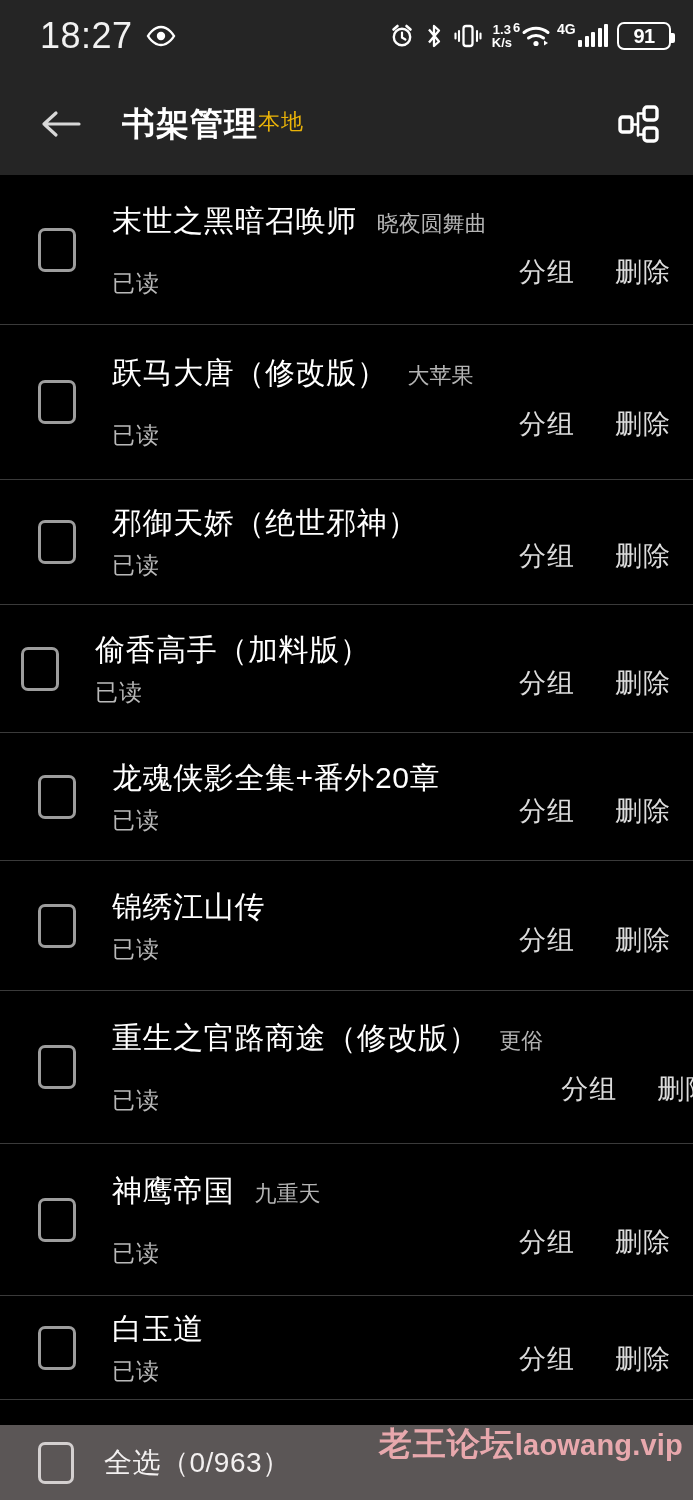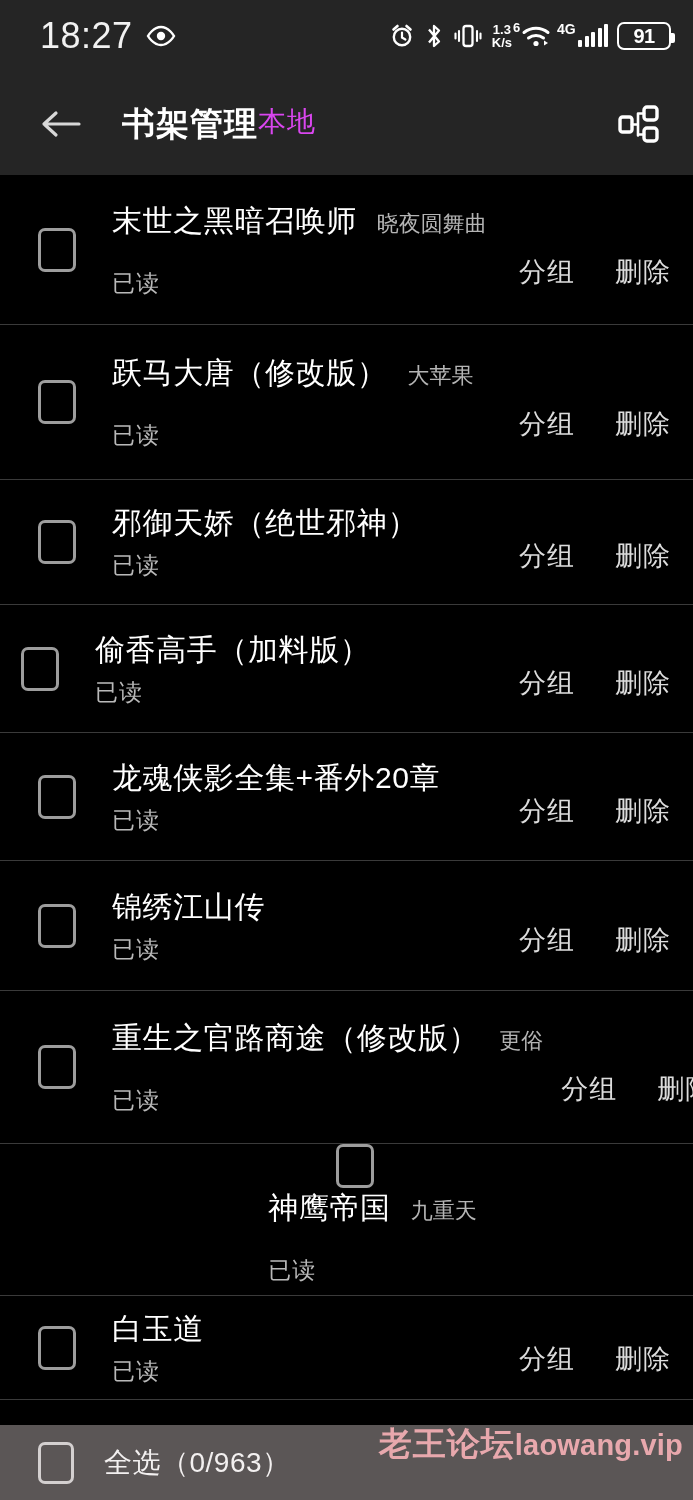--- a/index.html
+++ b/index.html
@@ -49,21 +49,21 @@
 
   
   .appbar {
     height: 103px; background: #252525;
     display: flex; align-items: center; padding: 0 22px 0 30px;
     position: relative;
   }
   .back-btn { width: 62px; height: 62px; display: flex; align-items: center; justify-content: center; }
   .titles { margin-left: 30px; display: flex; justify-content: center; }
   .title { color: #fff; font-size: 33px; font-weight: 700; line-height: 40px; letter-spacing: 1px; }
-  .subtitle { color: #d946ef; font-size: 28px; line-height: 32px; margin-top: 2px; letter-spacing: 1px; }
+  .subtitle { color: #eab308; font-size: 22px; line-height: 32px; margin-top: 2px; letter-spacing: 1px; }
   .hier-btn { margin-left: auto; width: 64px; height: 64px; display: flex; align-items: center; justify-content: center; }
 
   
   .list { background: #000; height: 1225px; overflow: hidden; }
   .row {
     position: relative; background: #000;
     border-bottom: 1px solid #3a3a3a;
     display: flex; align-items: center;
     padding: 0 22px 0 38px;
   }
@@ -84,21 +84,21 @@
   .gap-lg .line1 { margin-bottom: 26px; }
   .gap-sm .line1 { margin-bottom: 6px; }
 
   .row.r1 { height: 150px; }
   .row.r2 { height: 155px; }
   .row.r3 { height: 125px; }
   .row.r4 { height: 128px; padding-left: 21px; }
   .row.r5 { height: 128px; }
   .row.r6 { height: 130px; justify-content: space-between; }
   .row.r7 { height: 153px; }
-  .row.r8 { height: 152px; flex-direction: column; }
+  .row.r8 { height: 152px; }
   .row.r9 { height: 104px; }
 
   
   .row.r1 .actions, .row.r2 .actions, .row.r7 .actions, .row.r8 .actions { margin-top: 44px; }
   .row.r3 .actions, .row.r4 .actions, .row.r5 .actions, .row.r6 .actions { margin-top: 28px; }
   .row.r9 .actions { margin-top: 22px; }
 
   
   .bottombar {
     position: absolute; left: 0; bottom: 0; width: 693px; height: 75px;

